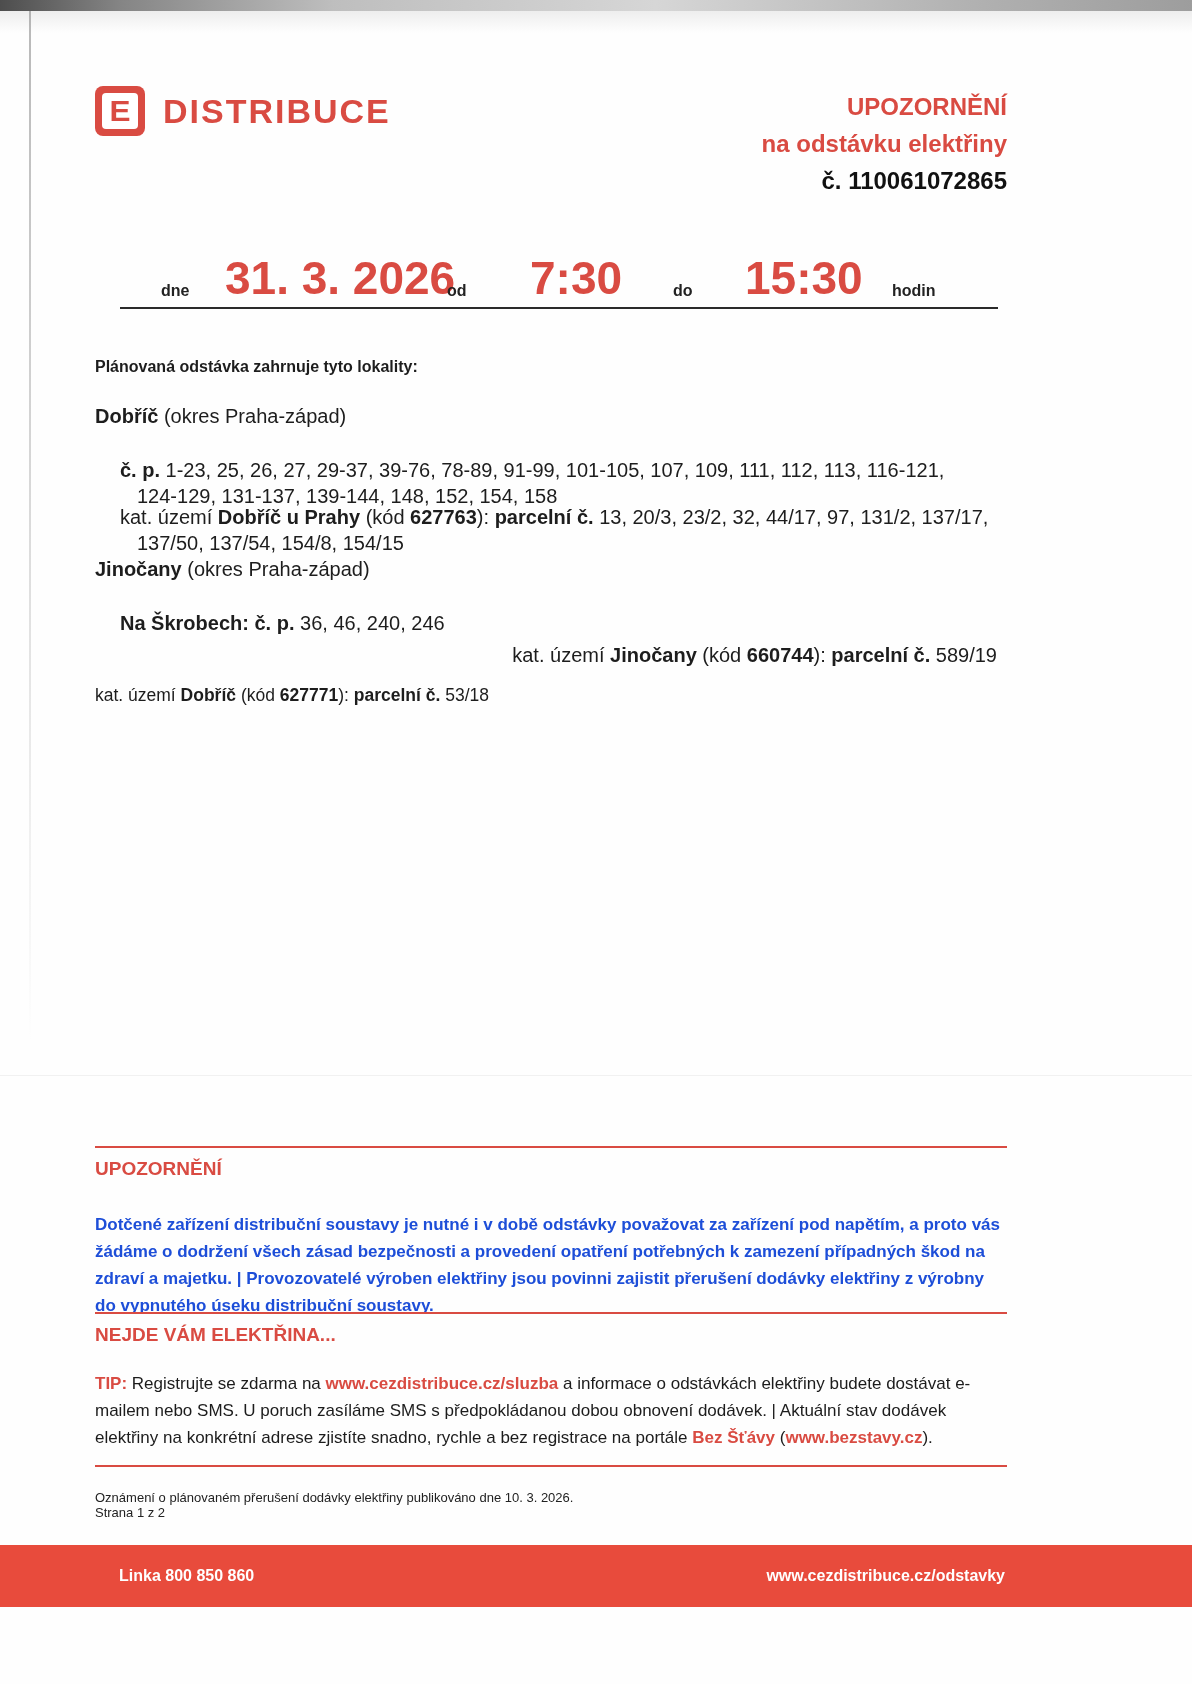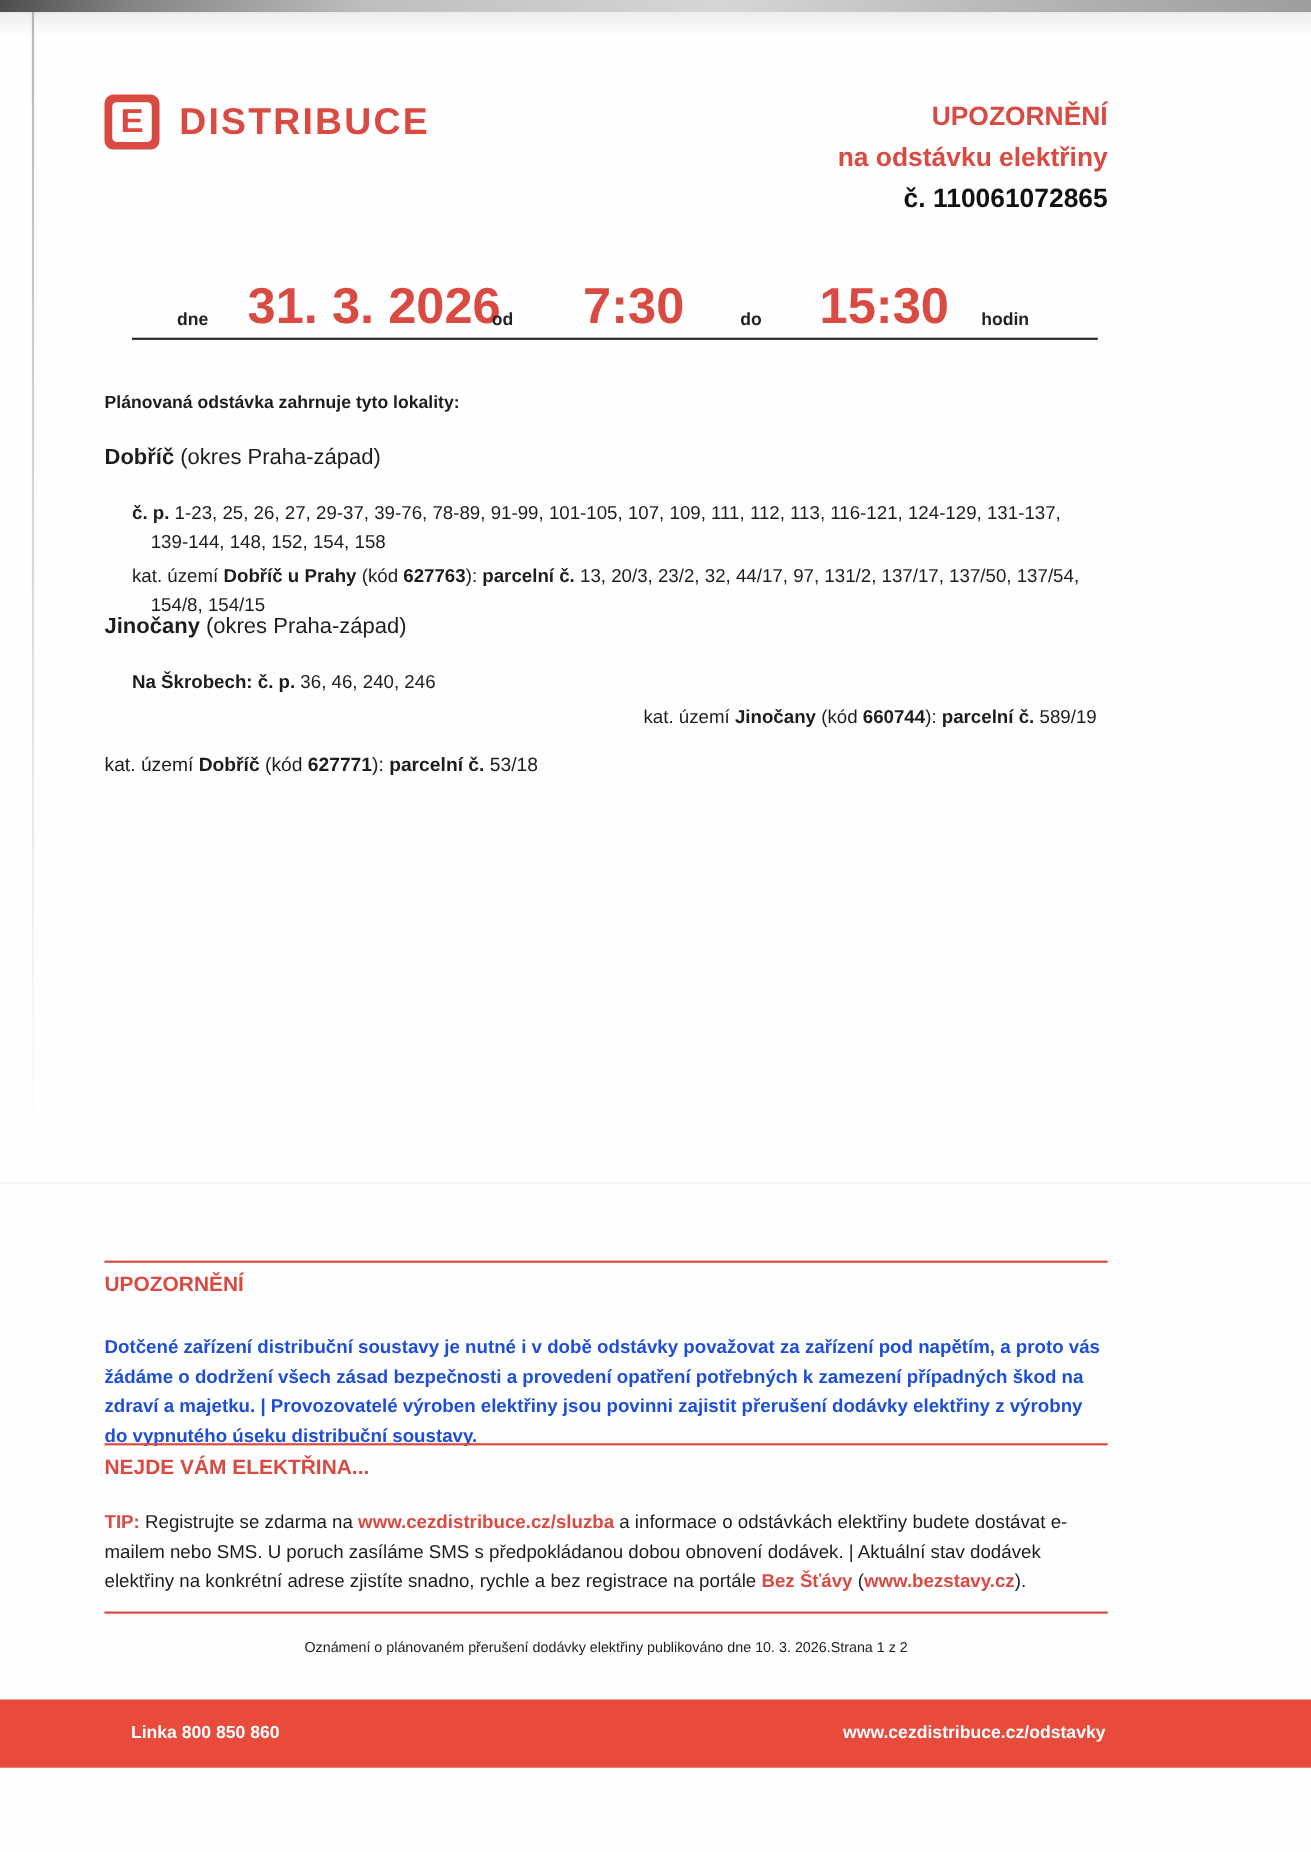--- a/index.html
+++ b/index.html
@@ -67,23 +67,23 @@
   .lbl-do { left: 578px; } .val-to { left: 650px; }
   .lbl-hodin { left: 797px; }
   .schedule-rule { position: absolute; top: 307px; left: 120px; width: 878px; height: 2px; background: #2a2a2a; }
 
   
   .loc-heading { position: absolute; top: 358px; left: 95px; font-size: 16px; font-weight: 700; }
   .loc-title { font-size: 20px; }
   .loc-title b { font-weight: 700; }
   .t-dobric { position: absolute; top: 405px; left: 95px; }
   .t-jinocany { position: absolute; top: 558px; left: 95px; }
-  .sub { font-size: 17px; line-height: 26px; padding-left: 17px; text-indent: -17px; }
+  .sub { font-size: 20px; line-height: 26px; padding-left: 17px; text-indent: -17px; }
   .p-cp { position: absolute; top: 437px; left: 120px; width: 832px; }
-  .p-kat1 { position: absolute; top: 494px; left: 120px; width: 862px; }
+  .p-kat1 { position: absolute; top: 484px; left: 120px; width: 862px; }
   .p-street { position: absolute; top: 590px; left: 120px; width: 860px; }
   .p-kat2 { position: absolute; top: 622px; left: 120px; width: 860px; text-align: right; }
   .p-kat3 { position: absolute; top: 664px; left: 95px; width: 880px; font-size: 17.5px; line-height: 26px; }
 
   
   .red-rule { position: absolute; left: 95px; width: 912px; height: 2px; background: var(--accent, #d94b42); }
   .rule1 { top: 1146px; } .rule2 { top: 1312px; } .rule3 { top: 1465px; }
   .sec-heading { position: absolute; left: 95px; color: var(--accent, #d94b42); font-size: 19px; font-weight: 700; }
   .h-warn { top: 1158px; } .h-nopower { top: 1324px; }
   .warn-body {
@@ -92,21 +92,21 @@
   }
   .np-body {
     position: absolute; top: 1353px; left: 95px; width: 912px;
     font-size: 17px; line-height: 27px; color: #1c1c1c;
   }
   .red-b { color: var(--accent, #d94b42); font-weight: 700; }
 
   
   .footer-row {
     position: absolute; top: 1490px; left: 95px; width: 912px;
-    display: flex; justify-content: center; font-size: 13px; color: #222;
+    display: flex; justify-content: flex-end; font-size: 13px; color: #222; flex-direction: column;
   }
   .bottom-bar {
     position: absolute; top: 1545px; left: 0; width: 1192px; height: 62px;
     background: var(--bar, #e84b3c);
     display: flex; align-items: center; justify-content: space-between;
     padding: 0 187px 0 119px; box-sizing: border-box;
   }
   .bottom-bar span { color: #ffffff; font-size: 16px; font-weight: 700; }
 </style>
 </head>

